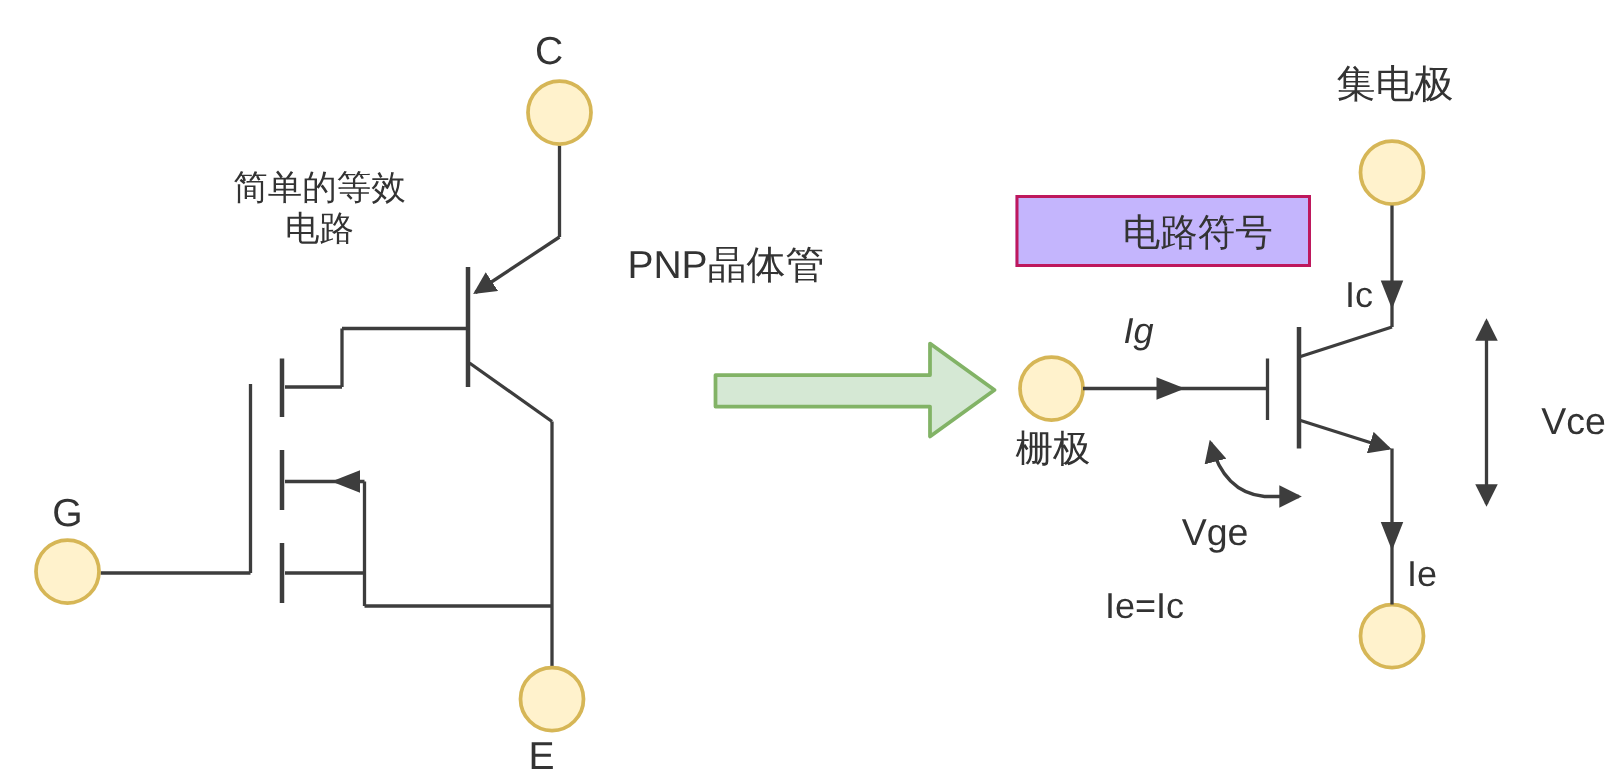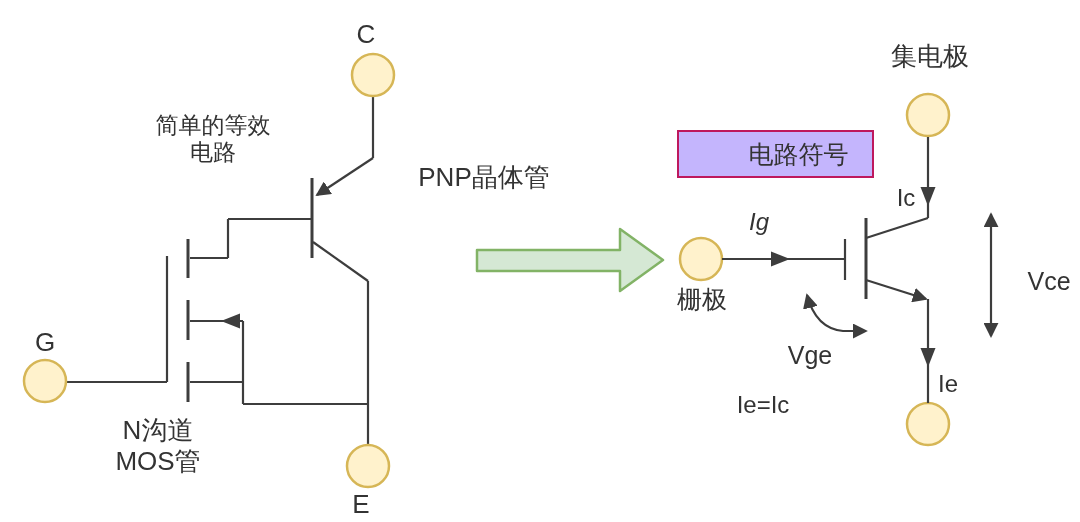--- a/index.html
+++ b/index.html
@@ -83,22 +83,20 @@
 
     <path class="wire" d="M991,214 V336" marker-start="url(#arr)" marker-end="url(#arr)"></path>
     <path class="wire" d="M807,295 C812,314 822,329 843,331 L866,331" marker-start="url(#arr)" marker-end="url(#arr)"></path>
   </svg>
 
   <div class="lbl f27" style="left:213px;top:139px;">简单的等效
 电路</div>
   <div class="lbl f26" style="left:366px;top:34px;">C</div>
   <div class="lbl f26" style="left:45px;top:342px;">G</div>
   <div class="lbl f26" style="left:361px;top:504px;">E</div>
-  <div class="lbl f26" style="left:158px;top:446px;">N沟道
-MOS管</div>
 
   <div class="lbl f26" style="left:484px;top:177px;">PNP晶体管</div>
 
   <div id="symbol-box">
     <span>电路符号</span>
   </div>
   <div class="lbl f26" style="left:930px;top:56px;">集电极</div>
   <div class="lbl f25" style="left:702px;top:300px;">栅极</div>
   <div class="lbl f24" style="left:759px;top:222px;font-style:italic;">Ig</div>
   <div class="lbl f24" style="left:894px;top:198px;margin-left:12px;">Ic</div>

